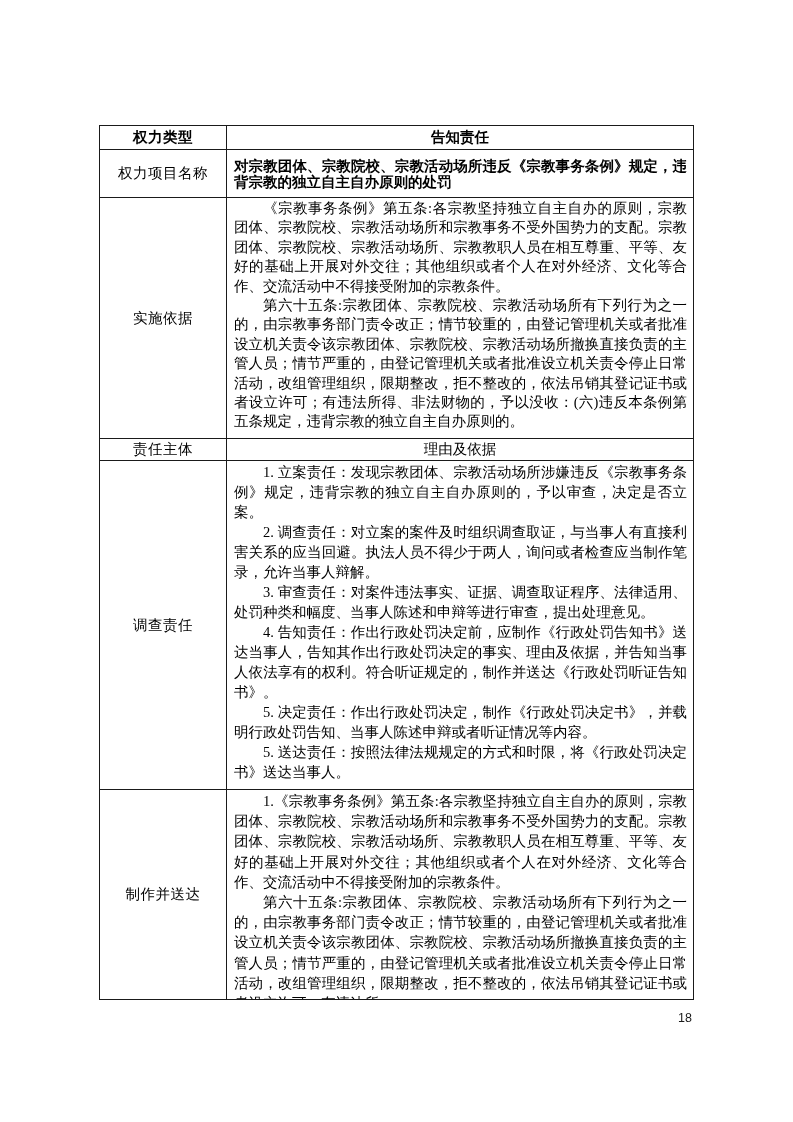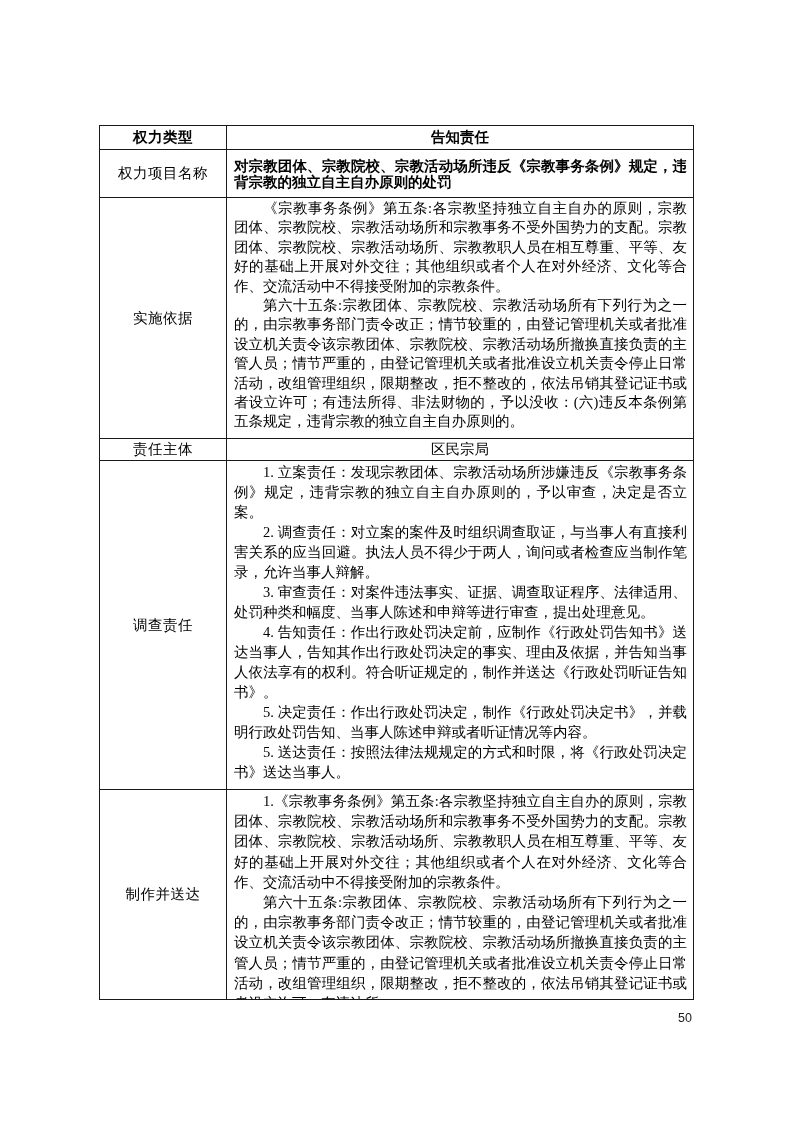--- a/index.html
+++ b/index.html
@@ -107,21 +107,21 @@
       <td class="body-cell">
         <div class="cellpad lh194">
           <p class="para">《宗教事务条例》第五条:各宗教坚持独立自主自办的原则，宗教团体、宗教院校、宗教活动场所和宗教事务不受外国势力的支配。宗教团体、宗教院校、宗教活动场所、宗教教职人员在相互尊重、平等、友好的基础上开展对外交往；其他组织或者个人在对外经济、文化等合作、交流活动中不得接受附加的宗教条件。</p>
           <p class="para">第六十五条:宗教团体、宗教院校、宗教活动场所有下列行为之一的，由宗教事务部门责令改正；情节较重的，由登记管理机关或者批准设立机关责令该宗教团体、宗教院校、宗教活动场所撤换直接负责的主管人员；情节严重的，由登记管理机关或者批准设立机关责令停止日常活动，改组管理组织，限期整改，拒不整改的，依法吊销其登记证书或者设立许可；有违法所得、非法财物的，予以没收：(六)违反本条例第五条规定，违背宗教的独立自主自办原则的。</p>
         </div>
       </td>
     </tr>
 
     <tr class="r5">
       <td class="label">责任主体</td>
-      <td class="val-center">区民宗局</td>
+      <td class="val-center">理由及依据</td>
     </tr>
 
     <tr class="r6">
       <td class="label">调查责任</td>
       <td class="body-cell">
         <div class="cellpad lh200">
           <p class="para">1. 立案责任：发现宗教团体、宗教活动场所涉嫌违反《宗教事务条例》规定，违背宗教的独立自主自办原则的，予以审查，决定是否立案。</p>
           <p class="para">2. 调查责任：对立案的案件及时组织调查取证，与当事人有直接利害关系的应当回避。执法人员不得少于两人，询问或者检查应当制作笔录，允许当事人辩解。</p>
           <p class="para">3. 审查责任：对案件违法事实、证据、调查取证程序、法律适用、处罚种类和幅度、当事人陈述和申辩等进行审查，提出处理意见。</p>
           <p class="para">4. 告知责任：作出行政处罚决定前，应制作《行政处罚告知书》送达当事人，告知其作出行政处罚决定的事实、理由及依据，并告知当事人依法享有的权利。符合听证规定的，制作并送达《行政处罚听证告知书》。</p>
@@ -138,15 +138,15 @@
         <div class="cellpad lh202">
           <p class="para">1.《宗教事务条例》第五条:各宗教坚持独立自主自办的原则，宗教团体、宗教院校、宗教活动场所和宗教事务不受外国势力的支配。宗教团体、宗教院校、宗教活动场所、宗教教职人员在相互尊重、平等、友好的基础上开展对外交往；其他组织或者个人在对外经济、文化等合作、交流活动中不得接受附加的宗教条件。</p>
           <p class="para">第六十五条:宗教团体、宗教院校、宗教活动场所有下列行为之一的，由宗教事务部门责令改正；情节较重的，由登记管理机关或者批准设立机关责令该宗教团体、宗教院校、宗教活动场所撤换直接负责的主管人员；情节严重的，由登记管理机关或者批准设立机关责令停止日常活动，改组管理组织，限期整改，拒不整改的，依法吊销其登记证书或者设立许可；有违法所</p>
         </div>
       </td>
     </tr>
 
   </tbody>
     </table>
 
-  <div class="page-num">50</div>
+  <div class="page-num">18</div>
 
 </div>
 
 </body></html>

